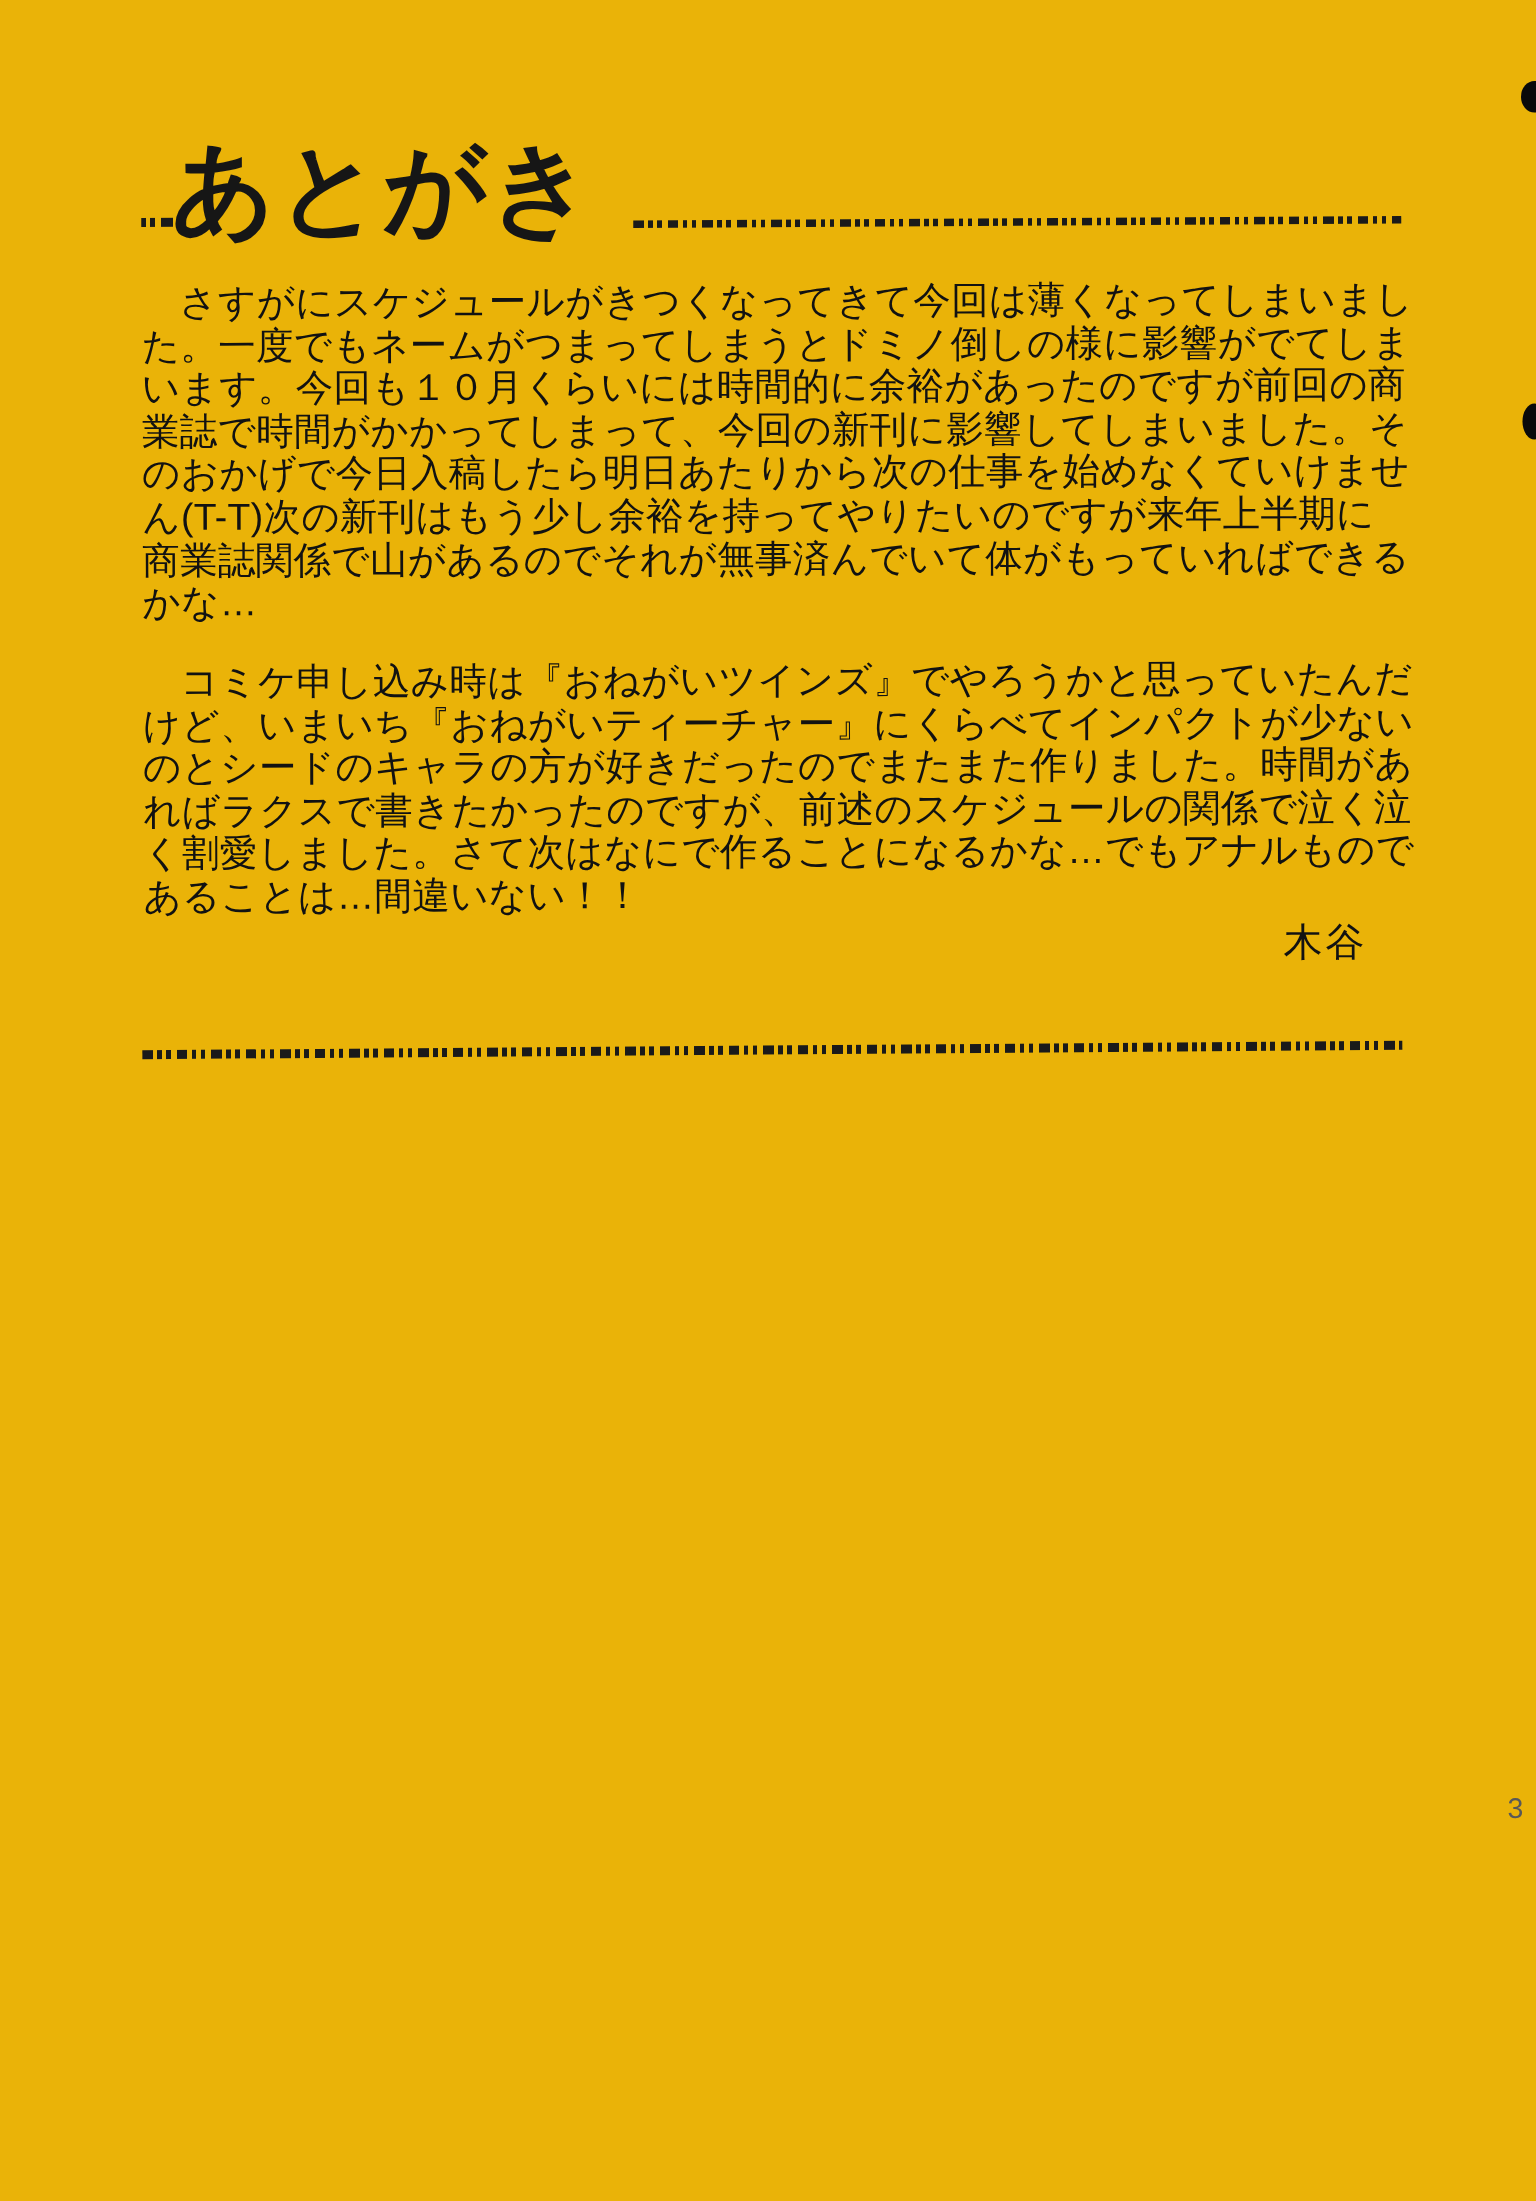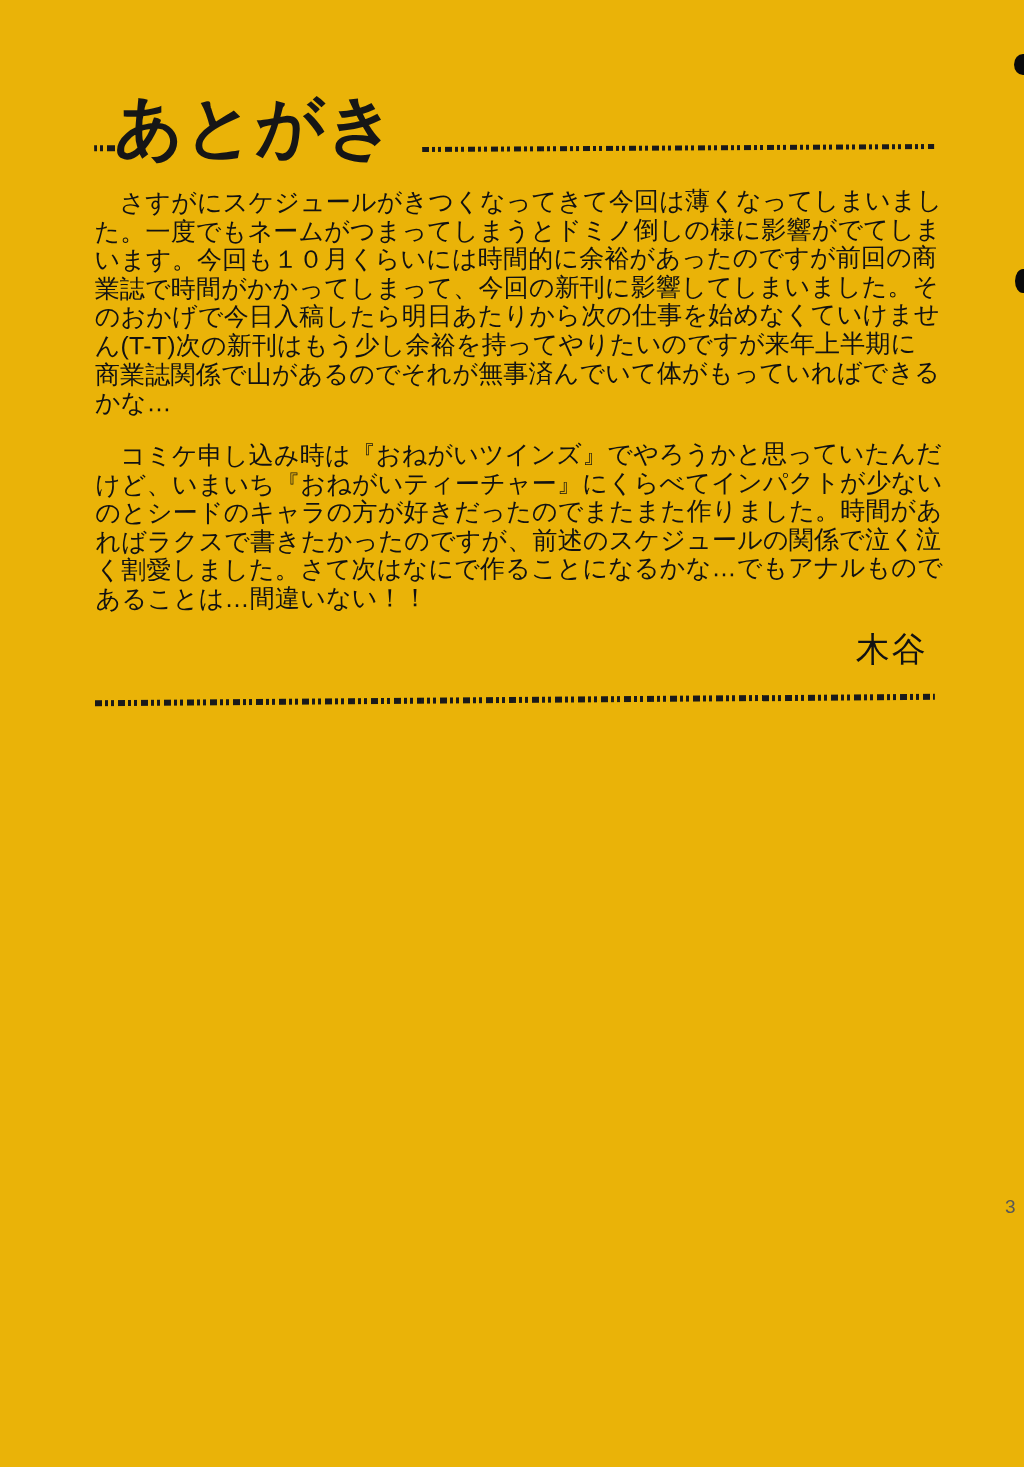--- a/index.html
+++ b/index.html
@@ -69,22 +69,22 @@
     color: #121212;
   }
   .para .line {
     white-space: nowrap;
   }
   .para1 { top: 187px; }
   .para2 { top: 440px; }
   .signature {
     position: absolute;
     left: 856px;
-    top: 628px;
-    font-size: 34px;
+    top: 612px;
+    font-size: 26px;
     letter-spacing: 2px;
     color: #121212;
     white-space: nowrap;
   }
   .bottom-rule {
     position: absolute;
     left: 95px;
     top: 697px;
     width: 840px;
     height: 6px;

